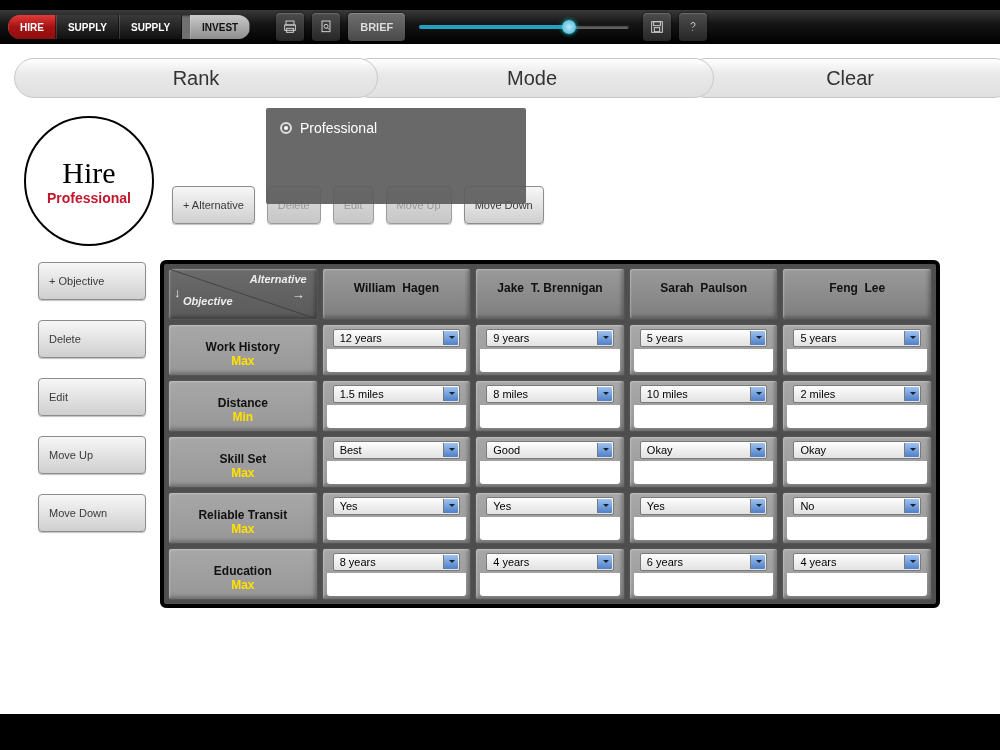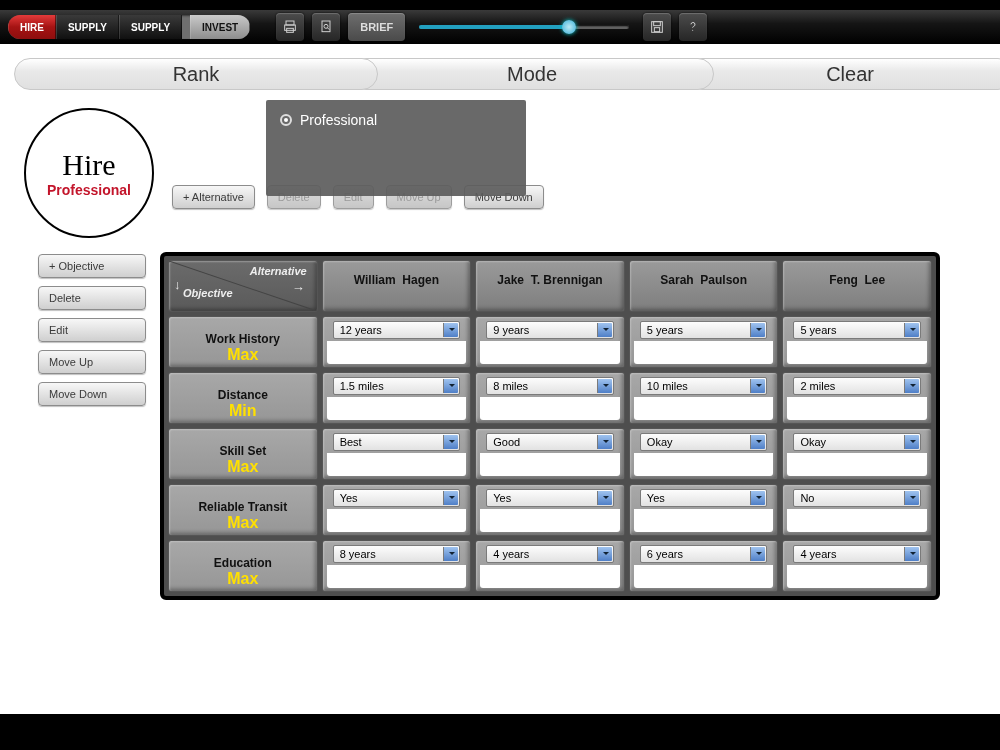--- a/index.html
+++ b/index.html
@@ -17,54 +17,54 @@
   .iconbtn { width:28px; height:28px; border-radius:4px; background:linear-gradient(#4c4c4c,#262626); box-shadow:inset 0 1px 1px rgba(255,255,255,.2), 0 0 2px #000; display:flex;align-items:center;justify-content:center; cursor:pointer; color:#ddd;}
   .iconbtn svg{width:16px;height:16px;fill:none;stroke:#d0d0d0;stroke-width:1.5;}
   .briefbtn { height:28px; padding:0 12px; border-radius:4px; background:linear-gradient(#6e6e6e,#4a4a4a); color:#ddd; font-size:11px; font-weight:bold; display:flex;align-items:center; box-shadow:inset 0 1px 1px rgba(255,255,255,.2), 0 0 2px #000; cursor:pointer;}
   .slider { flex:0 0 210px; margin:0 6px; position:relative; height:28px; display:flex; align-items:center;}
   .slidertrack{height:4px;background:#666;width:100%;border-radius:2px;box-shadow:inset 0 1px 2px #000;}
   .sliderfill{position:absolute;height:4px;background:#22a0c0;border-radius:2px;left:0;width:70%;top:12px;}
   .sliderthumb{position:absolute;width:14px;height:14px;border-radius:50%;background:radial-gradient(#bce9f4,#36b0d8);left:68%;top:7px;box-shadow:0 0 4px #0cc;}
   
   
   .main { background:#fff; padding:10px 14px 0 14px;}
-  .wizard { display:flex; height:32px; margin:4px 0 10px 0;}
+  .wizard { display:flex; height:40px; margin:4px 0 10px 0;}
   .wiz { position:relative; flex:1; background:linear-gradient(#fff,#e9e9e9 40%,#e0e0e0); border:1px solid #c8c8c8; border-radius:20px; display:flex; align-items:center; justify-content:center; font-size:20px; color:#333; margin-right:-28px; z-index:1; cursor:pointer;}
   .wiz.r{z-index:3;}
   .wiz.m{z-index:2;}
   .wiz.c{z-index:1;}
   .wiz.c{flex:0.9;}
 
   
   .row1{display:flex; gap:18px; padding:8px 0 14px 10px; position:relative;}
   .hirecircle{width:130px;height:130px;border:2px solid #000;border-radius:50%;display:flex;flex-direction:column;align-items:center;justify-content:center;background:#fff;}
   .hirecircle .h1{font-family:Georgia,serif;font-size:30px;}
   .hirecircle .h2{font-size:14px;font-weight:bold;color:#c3152b;}
   .row1 .btns{display:flex;gap:12px;align-items:center;margin-top:48px;}
-  .pillbtn{height:24px;padding:0 10px;border:1px solid #8c8c8c;border-radius:4px;background:linear-gradient(#f7f7f7,#cfcfcf);font-size:11px;color:#3a3a3a;display:flex;align-items:center;cursor:pointer;box-shadow:0 1px 1px rgba(0,0,0,.25);}
+  .pillbtn{height:38px;padding:0 10px;border:1px solid #8c8c8c;border-radius:4px;background:linear-gradient(#f7f7f7,#cfcfcf);font-size:11px;color:#3a3a3a;display:flex;align-items:center;cursor:pointer;box-shadow:0 1px 1px rgba(0,0,0,.25);}
   .pillbtn.disabled{color:#888;background:linear-gradient(#d9d9d9,#bdbdbd);opacity:.85;}
   .optbox{position:absolute;left:252px;top:0;width:260px;height:96px;background:rgba(92,92,92,.92);padding:12px 14px;display:flex;flex-direction:column;gap:14px;border-radius:2px;color:#fff;z-index:5;}
   .optrow{display:flex;align-items:center;gap:8px;font-size:14px;}
   .radio{width:12px;height:12px;border-radius:50%;border:2px solid #ddd;display:inline-block;position:relative;}
   .radio.sel:after{content:"";position:absolute;inset:2px;border-radius:50%;background:#fff;}
 
   
   .row2{display:flex; gap:14px; padding-left:24px;}
-  .sidebtns{display:flex;flex-direction:column;gap:8px;width:108px;padding-top:2px;}
+  .sidebtns{display:flex;flex-direction:column;gap:20px;width:108px;padding-top:2px;}
 
   .tablewrap{flex:0 0 780px;border:4px solid #000;border-radius:6px;background:#4e4e4e;}
   table{border-collapse:separate;border-spacing:4px;width:100%;}
   th,td{padding:0;}
   .tcell{background:linear-gradient(#a8a8a8,#969696);border:1px solid #555;border-radius:3px;height:52px;position:relative;box-shadow:inset 1px 1px 2px rgba(255,255,255,.35), inset -2px -2px 4px rgba(0,0,0,.35);}
   .hdr .tcell{background:linear-gradient(#9a9a9a,#7e7e7e);}
   .objcell{width:150px;margin-left:16px;}
   .altcell{width:150px;}
   .alth{font-size:12px;font-weight:bold;color:#111;text-align:center;padding-top:12px;}
   .objh{font-size:12px;font-weight:bold;color:#111;text-align:center;padding-top:15px;}
-  .objh .mm{color:#ffe000;font-size:16px;display:block;margin-top:0px;}
+  .objh .mm{color:#ffe000;font-size:12px;display:block;margin-top:0px;}
   .corner{position:relative;}
   .corner svg{position:absolute;inset:0;width:100%;height:100%;}
   .corner .lblalt{position:absolute;right:10px;top:4px;font-size:11px;font-style:italic;color:#eee;}
   .corner .lblobj{position:absolute;left:14px;bottom:12px;font-size:11px;font-style:italic;color:#eee;}
   .corner .arr{position:absolute;font-size:13px;color:#eee;}
   .corner .arrR{right:12px;top:18px;}
   .corner .arrD{left:4px;bottom:18px;transform:rotate(90deg);}
   .valuecell .tcell{position:relative;}
   .dd{position:absolute;top:4px;left:10px;right:10px;height:18px;background:linear-gradient(#fdfdfd,#e2e2e2);border:1px solid #7a7a7a;border-radius:2px;font-size:11px;display:flex;align-items:center;padding:0 16px 0 6px;cursor:pointer;}
   .dd:after{content:"";position:absolute;right:1px;top:1px;bottom:1px;width:14px;background:linear-gradient(#9fc3ef,#4f7fc7);border-left:1px solid #7a7a7a;border-radius:0 1px 1px 0;}

